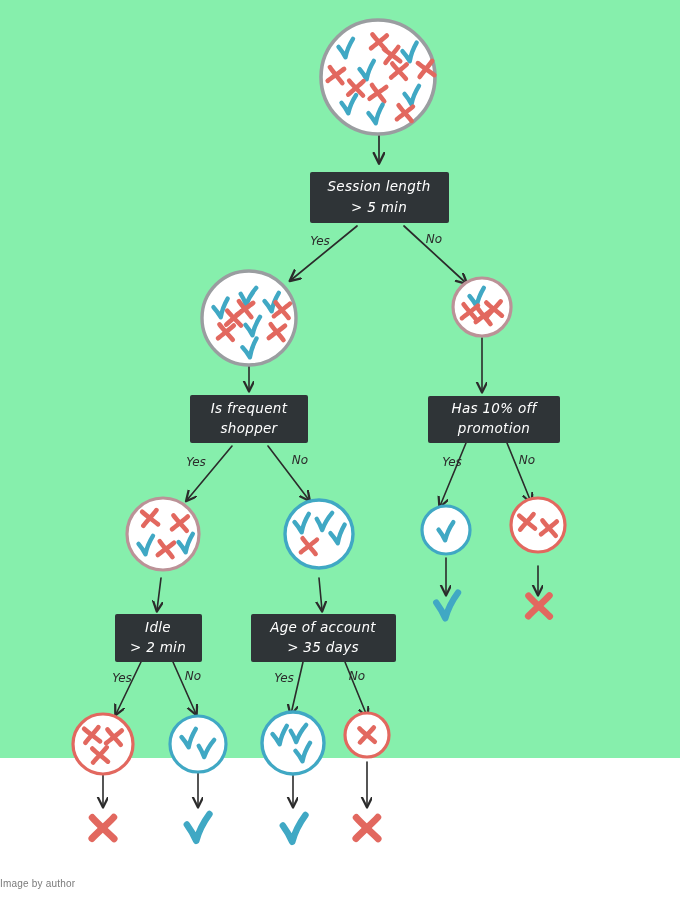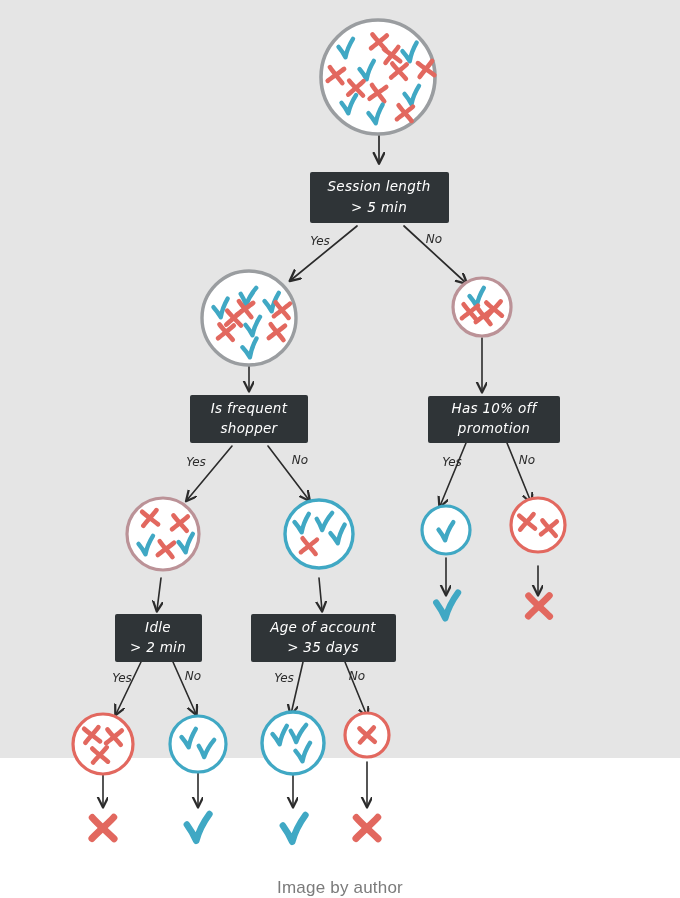--- a/index.html
+++ b/index.html
@@ -11,21 +11,21 @@
     width: 680px;
     height: 898px;
     font-family: "DejaVu Sans", sans-serif;
     overflow: hidden;
     position: relative;
   }
   #diagram-root {
     position: relative;
     width: 680px;
     height: 758px;
-    background: #e5e5e5;
+    background: #86efac;
   }
   svg#tree-svg {
     position: absolute;
     left: 0;
     top: 0;
     width: 680px;
     height: 898px;
     display: block;
   }
   .node-box-text {
@@ -41,23 +41,22 @@
     font-size: 12px;
     fill: #2b2b2b;
     text-anchor: middle;
     font-style: italic;
   }
   .caption {
     position: absolute;
     left: 0;
     top: 878px;
     width: 680px;
-    text-align: center;
     font-family: "Liberation Sans", sans-serif;
-    font-size: 17px;
+    font-size: 10px;
     color: #7b7b7b;
     letter-spacing: 0.2px;
   }
 </style>
 </head>
 <body>
 
 <div id="diagram-root">
 
   <svg id="tree-svg" viewBox="0 0 680 898" xmlns="http://www.w3.org/2000/svg">

